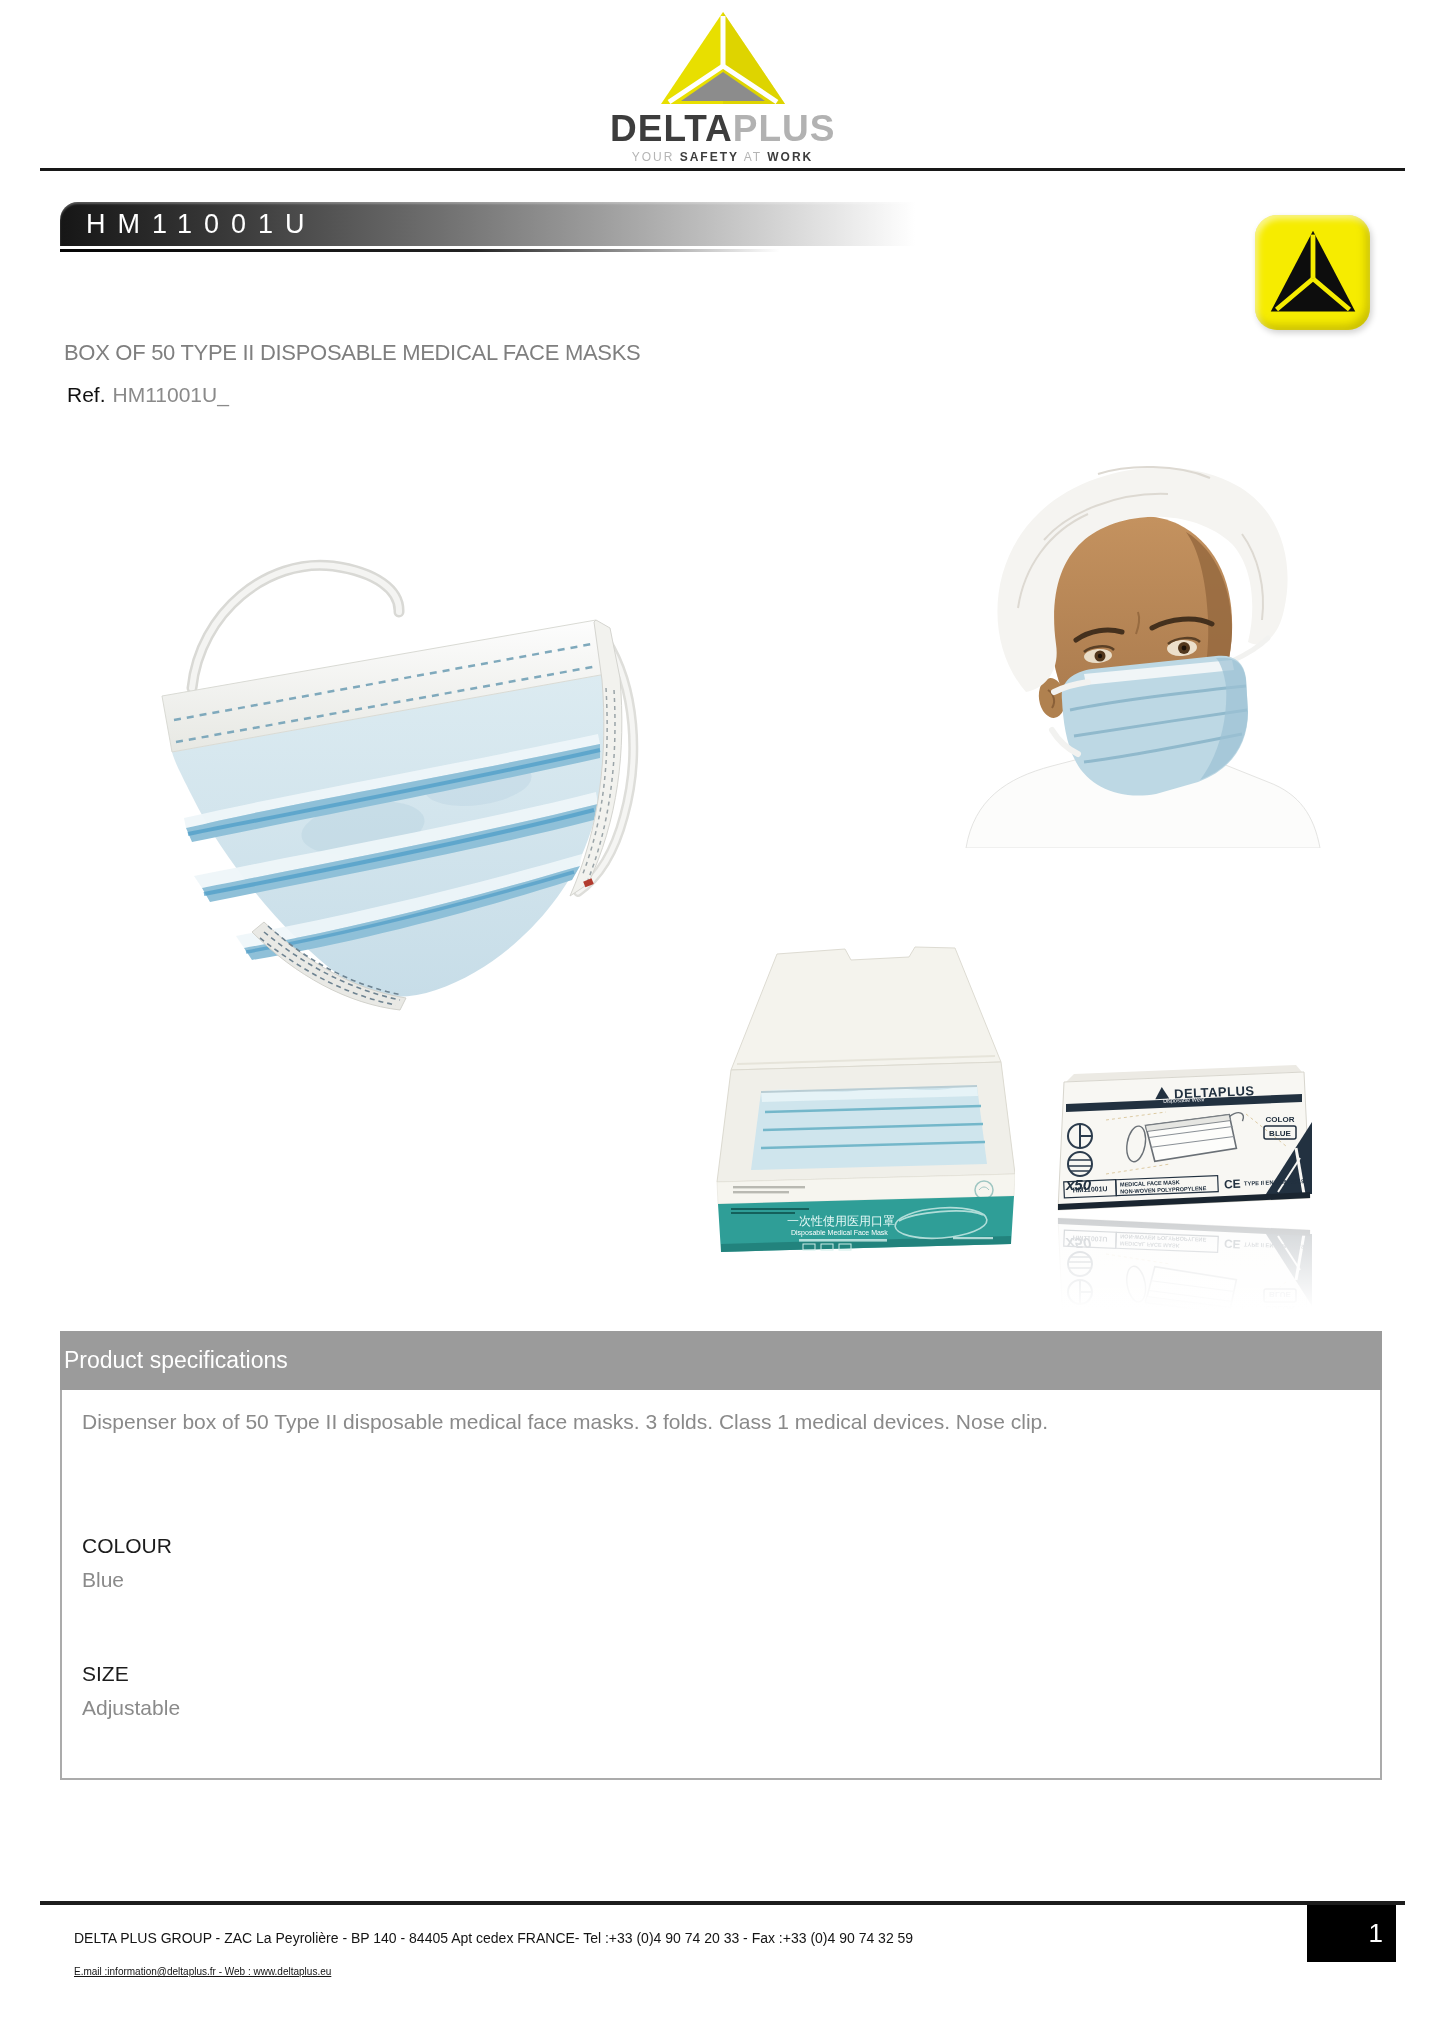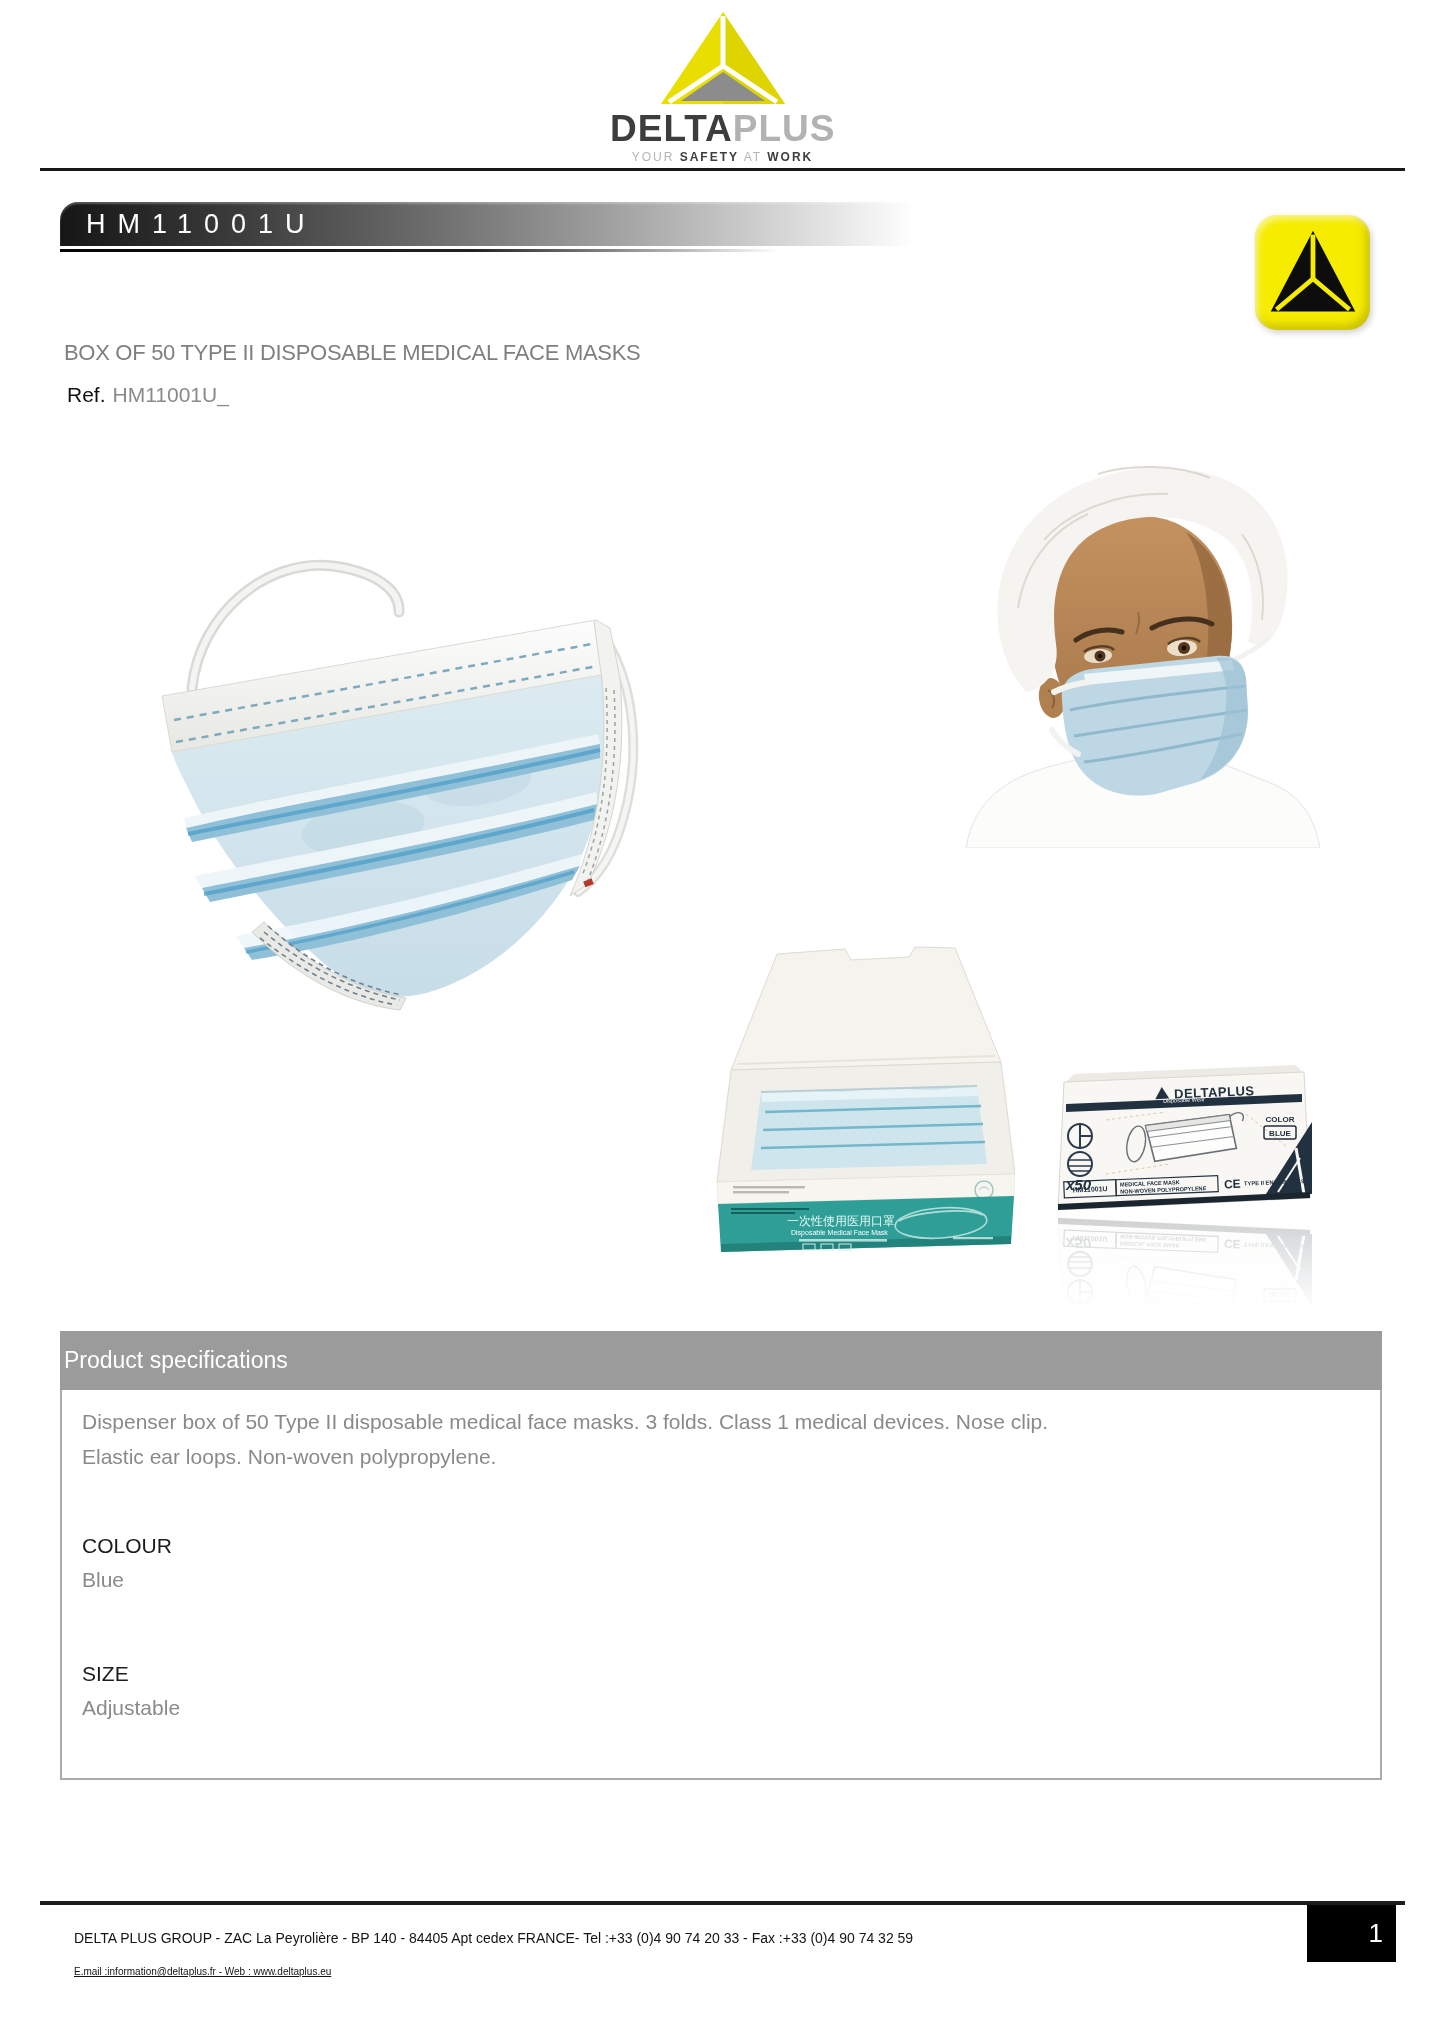--- a/index.html
+++ b/index.html
@@ -333,21 +333,20 @@
     <use href="#cbox-main" transform="translate(0,312) scale(1,-1)" opacity="0.3"></use>
     <rect x="0" y="152" width="268" height="100" fill="url(#cbfade)"></rect>
   </svg>
 
   <div class="spec-header">
     <span>Product specifications</span>
   </div>
   <div class="spec-box">
     <div class="spec-desc">
       <div>Dispenser box of 50 Type II disposable medical face masks. 3 folds. Class 1 medical devices. Nose clip.</div>
-      <div>Elastic ear loops. Non-woven polypropylene.</div>
     </div>
     <div class="spec-colour-label">COLOUR</div>
     <div class="spec-colour-value">Blue</div>
     <div class="spec-size-label">SIZE</div>
     <div class="spec-size-value">Adjustable</div>
   </div>
 
   <div class="rule-footer"></div>
   <div class="footer-line1">DELTA PLUS GROUP - ZAC La Peyrolière - BP 140 - 84405 Apt cedex FRANCE- Tel :+33 (0)4 90 74 20 33 - Fax :+33 (0)4 90 74 32 59</div>
   <div class="footer-line2">E.mail :information@deltaplus.fr - Web : www.deltaplus.eu</div>

